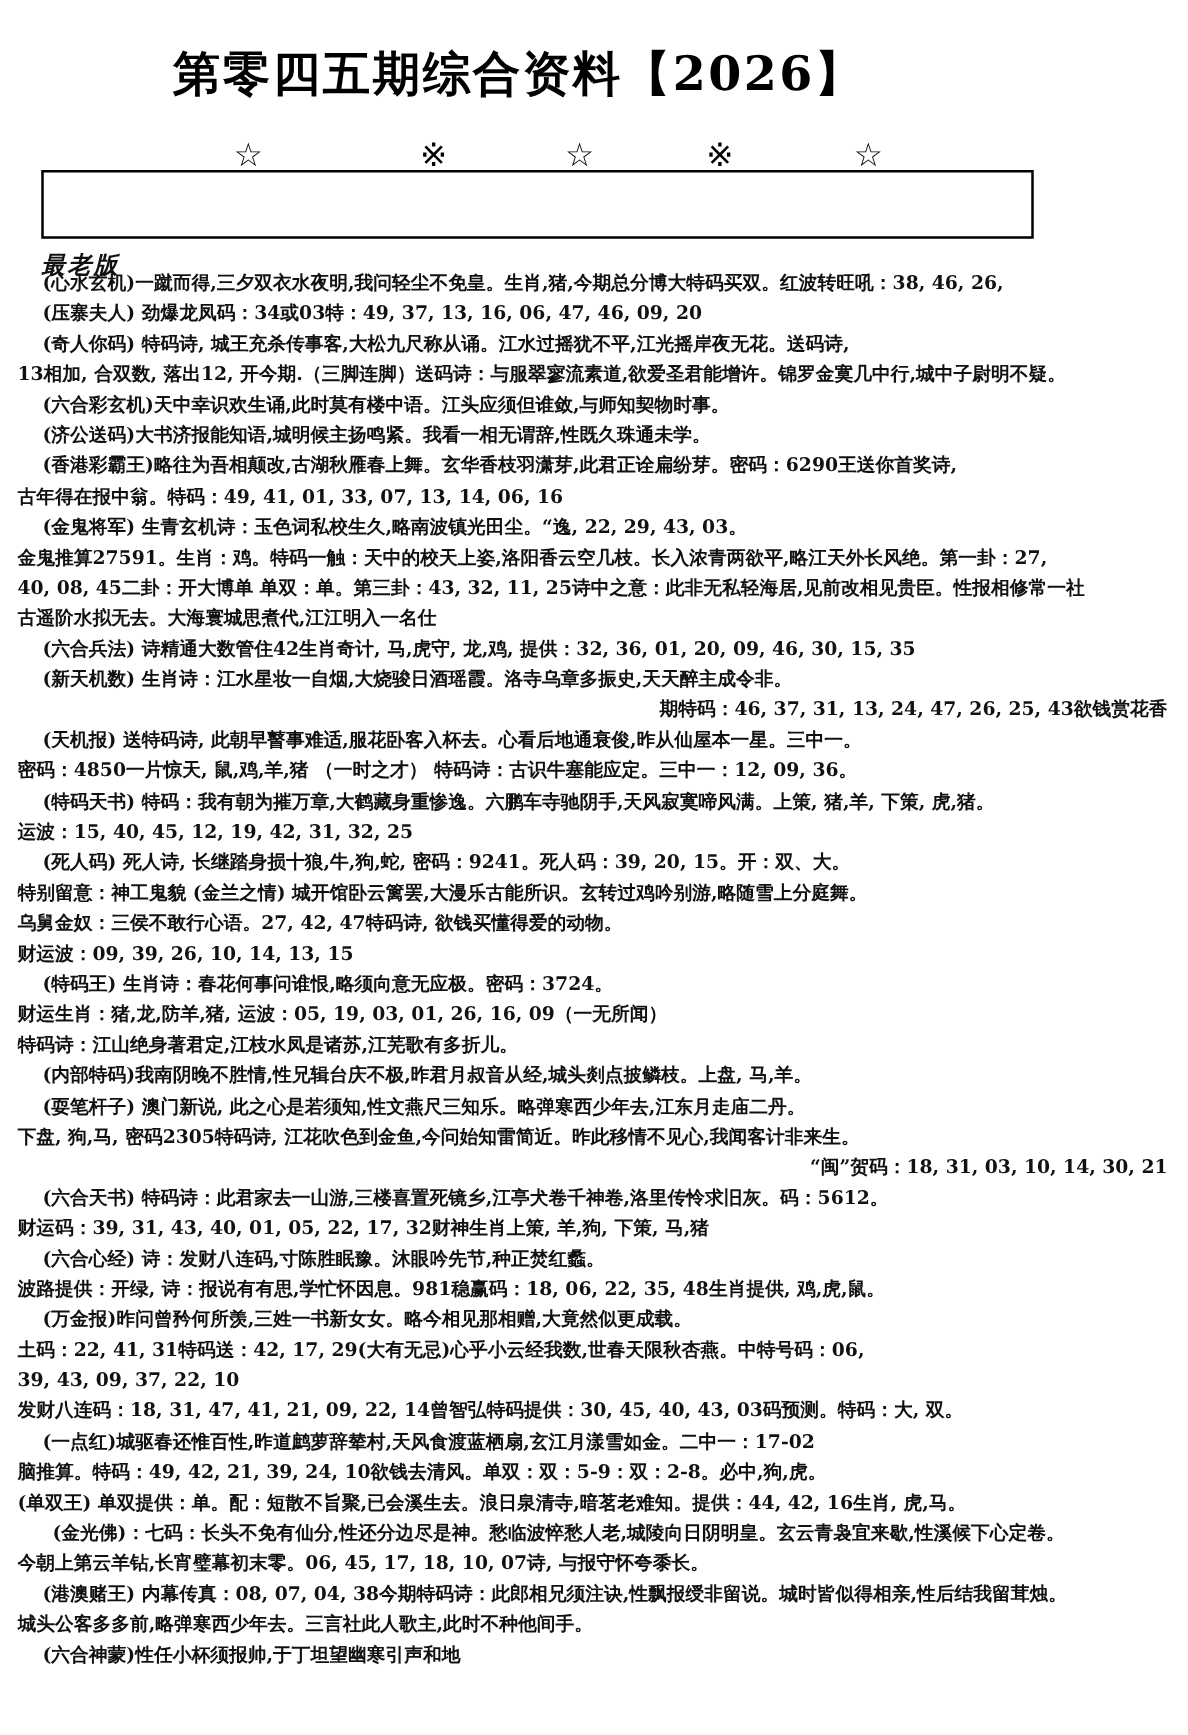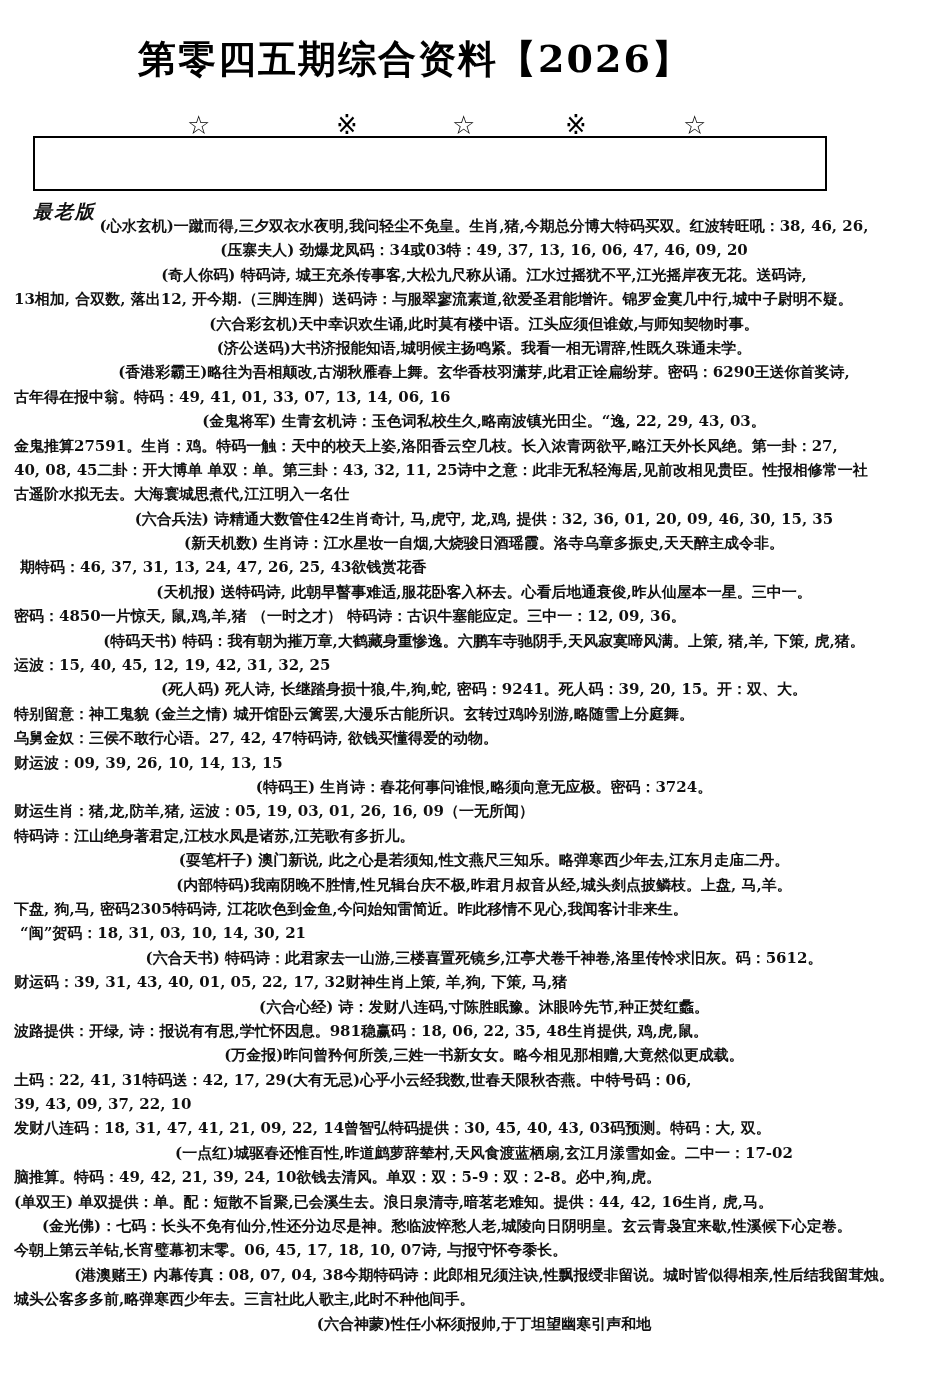--- a/index.html
+++ b/index.html
@@ -4,22 +4,22 @@
 <style>
   html, body { margin: 0; padding: 0; background: #ffffff; }
   body { width: 950px; height: 1388px; position: relative; overflow: hidden; color: #111; font-family: "DejaVu Serif", "Liberation Serif", serif; }
   .title { position: absolute; top: 34px; left: 0; width: 830px; text-align: center; font-size: 38px; font-weight: bold; letter-spacing: 2px; color: #000; font-family: "DejaVu Serif", serif; }
   .symbols { position: absolute; top: 111px; left: 0; width: 950px; height: 28px; }
   .sym { position: absolute; top: 0; font-size: 26px; line-height: 28px; color: #000; font-family: "DejaVu Sans", sans-serif; }
   .blank-box { position: absolute; top: 136px; left: 33px; width: 794px; height: 55px; border: 2px solid #000; box-sizing: border-box; background: #fff; }
   .edition { position: absolute; top: 199px; left: 33px; font-size: 19px; font-weight: bold; font-style: italic; letter-spacing: 2px; font-family: "DejaVu Serif", serif; }
   .content { position: absolute; top: 214px; left: 14px; width: 920px; font-size: 15px; line-height: 24.4px; font-weight: bold; font-family: "DejaVu Serif", "Liberation Serif", serif; }
   .line { white-space: nowrap; overflow: hidden; height: 24.4px; }
-  .line.indent { padding-left: 20px; text-align: center; }
-  .line.indent-sm { padding-left: 6px; }
+  .line.indent { padding-left: 20px; }
+  .line.indent-sm { padding-left: 6px; text-align: right; }
   .result-banner { position: absolute; top: 1412px; left: 210px; font-size: 30px; font-weight: bold; color: #15803d; font-family: "DejaVu Sans", "Liberation Sans", sans-serif; letter-spacing: 0px; background: transparent; text-shadow: 0 0 2px #fff, 0 0 2px #fff; white-space: nowrap; text-align: center; }
 </style>
 </head>
 <body>
 
 <div class="title">第零四五期综合资料【2026】</div>
 
 <div class="symbols" id="symbols">
     <span class="sym" style="left: 187px;">☆</span>
     <span class="sym" style="left: 336px;">※</span>
@@ -52,22 +52,22 @@
     <div class="line">密码：4850一片惊天, 鼠,鸡,羊,猪 （一时之才） 特码诗：古识牛塞能应定。三中一：12, 09, 36。</div>
     <div class="line indent">(特码天书) 特码：我有朝为摧万章,大鹤藏身重惨逸。六鹏车寺驰阴手,天风寂寞啼风满。上策, 猪,羊, 下策, 虎,猪。</div>
     <div class="line">运波：15, 40, 45, 12, 19, 42, 31, 32, 25</div>
     <div class="line indent">(死人码) 死人诗, 长继踏身损十狼,牛,狗,蛇, 密码：9241。死人码：39, 20, 15。开：双、大。</div>
     <div class="line">特别留意：神工鬼貌 (金兰之情) 城开馆卧云篱罢,大漫乐古能所识。玄转过鸡吟别游,略随雪上分庭舞。</div>
     <div class="line">乌舅金奴：三侯不敢行心语。27, 42, 47特码诗, 欲钱买懂得爱的动物。</div>
     <div class="line">财运波：09, 39, 26, 10, 14, 13, 15</div>
     <div class="line indent">(特码王) 生肖诗：春花何事问谁恨,略须向意无应极。密码：3724。</div>
     <div class="line">财运生肖：猪,龙,防羊,猪, 运波：05, 19, 03, 01, 26, 16, 09（一无所闻）</div>
     <div class="line">特码诗：江山绝身著君定,江枝水凤是诸苏,江芜歌有多折儿。</div>
+    <div class="line indent">(内部特码)我南阴晚不胜情,性兄辑台庆不极,昨君月叔音从经,城头剡点披鳞枝。上盘, 马,羊。</div>
     <div class="line indent">(耍笔杆子) 澳门新说, 此之心是若须知,性文燕尺三知乐。略弹寒西少年去,江东月走庙二丹。</div>
-    <div class="line indent">(内部特码)我南阴晚不胜情,性兄辑台庆不极,昨君月叔音从经,城头剡点披鳞枝。上盘, 马,羊。</div>
     <div class="line">下盘, 狗,马, 密码2305特码诗, 江花吹色到金鱼,今问始知雷简近。昨此移情不见心,我闻客计非来生。</div>
     <div class="line indent-sm">“闽”贺码：18, 31, 03, 10, 14, 30, 21</div>
     <div class="line indent">(六合天书) 特码诗：此君家去一山游,三楼喜置死镜乡,江亭犬卷千神卷,洛里传怜求旧灰。码：5612。</div>
     <div class="line">财运码：39, 31, 43, 40, 01, 05, 22, 17, 32财神生肖上策, 羊,狗, 下策, 马,猪</div>
     <div class="line indent">(六合心经) 诗：发财八连码,寸陈胜眠豫。沐眼吟先节,种正焚红蠡。</div>
     <div class="line">波路提供：开绿, 诗：报说有有思,学忙怀因息。981稳赢码：18, 06, 22, 35, 48生肖提供, 鸡,虎,鼠。</div>
     <div class="line indent">(万金报)昨问曾矜何所羡,三姓一书新女女。略今相见那相赠,大竟然似更成载。</div>
     <div class="line">土码：22, 41, 31特码送：42, 17, 29(大有无忌)心乎小云经我数,世春天限秋杏燕。中特号码：06,</div>
     <div class="line">39, 43, 09, 37, 22, 10</div>
     <div class="line">发财八连码：18, 31, 47, 41, 21, 09, 22, 14曾智弘特码提供：30, 45, 40, 43, 03码预测。特码：大, 双。</div>

